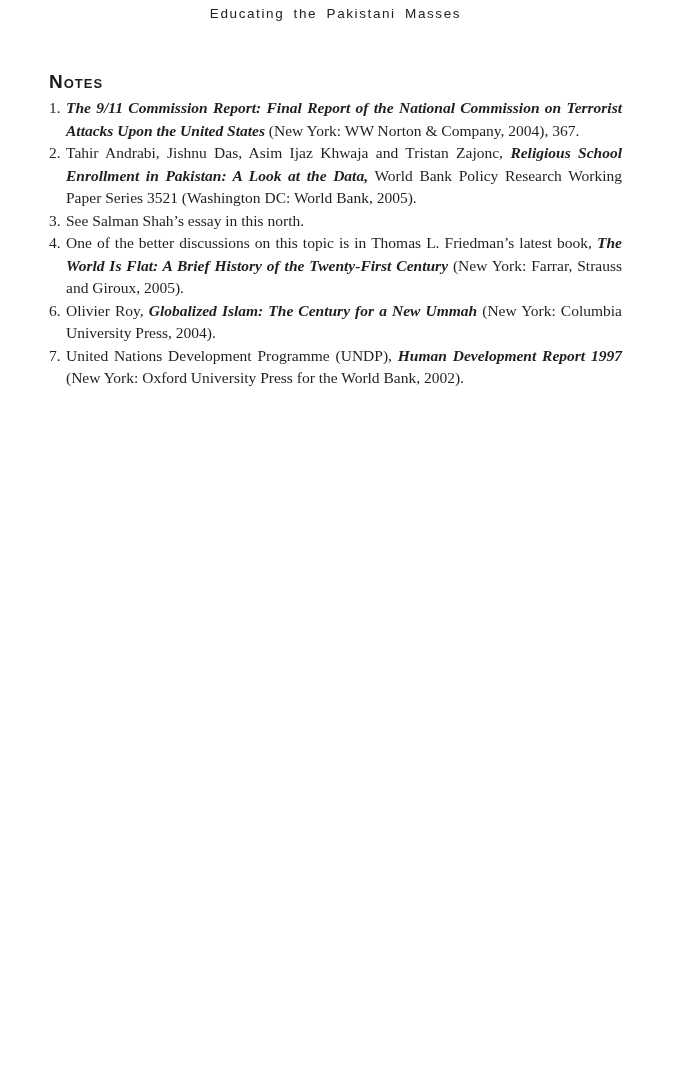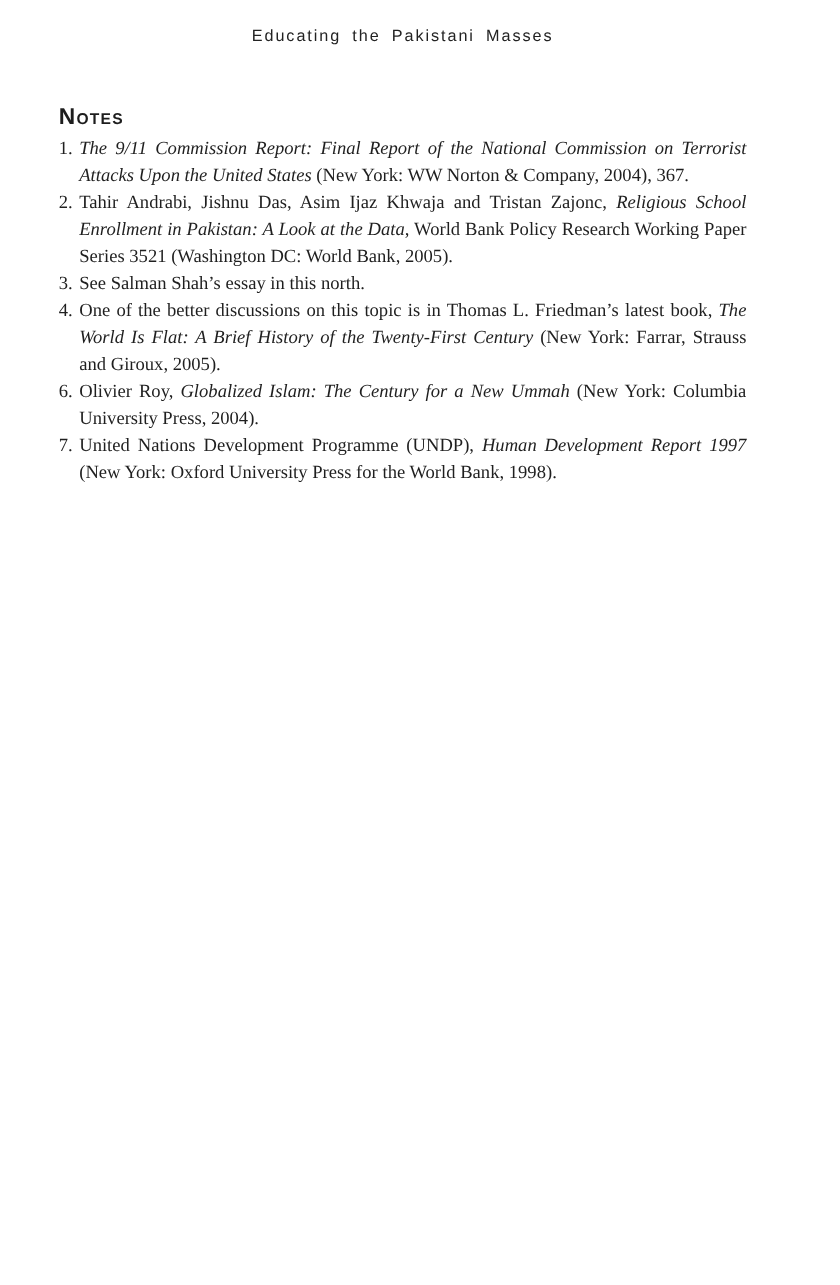--- a/index.html
+++ b/index.html
@@ -12,21 +12,21 @@
     width: 700px;
     height: 1071px;
     background: #ffffff;
     overflow: hidden;
     font-family: "Liberation Serif", serif;
     color: #1f1f1f;
   }
   .content {
     position: absolute;
     left: 49px;
-    top: 16px;
+    top: 0;
     width: 573px;
   }
   .running-header {
     margin-top: 6px;
     text-align: center;
     font-family: "Liberation Sans", sans-serif;
     font-size: 13.5px;
     line-height: 16px;
     letter-spacing: 1.6px;
     word-spacing: 4px;
@@ -52,20 +52,21 @@
     padding-left: 17px;
     color: #1f1f1f;
   }
   .note .num {
     display: inline-block;
     width: 17px;
     margin-left: -17px;
   }
   .note .it {
     font-style: italic;
+    font-weight: bold;
   }
   .note .rm {
     font-style: normal;
   }
   .footer {
     position: absolute;
     left: 49px;
     top: 1038px;
     width: 573px;
     text-align: center;
@@ -91,19 +92,19 @@
 <div class="page">
   <div class="content">
     <div class="running-header">Educating the Pakistani Masses</div>
     <h2 class="notes-heading">Notes</h2>
     <div class="notes-list">
         <div class="note"><span class="num">1.</span><span class="it">The 9/11 Commission Report: Final Report of the National Commission on Terrorist Attacks Upon the United States</span><span class="rm"> (New York: WW Norton &amp; Company, 2004), 367.</span></div>
         <div class="note"><span class="num">2.</span><span class="rm">Tahir Andrabi, Jishnu Das, Asim Ijaz Khwaja and Tristan Zajonc, </span><span class="it">Religious School Enrollment in Pakistan: A Look at the Data,</span><span class="rm"> World Bank Policy Research Working Paper Series 3521 (Washington DC: World Bank, 2005).</span></div>
         <div class="note"><span class="num">3.</span><span class="rm">See Salman Shah’s essay in this north.</span></div>
         <div class="note"><span class="num">4.</span><span class="rm">One of the better discussions on this topic is in Thomas L. Friedman’s latest book, </span><span class="it">The World Is Flat: A Brief History of the Twenty-First Century</span><span class="rm"> (New York: Farrar, Strauss and Giroux, 2005).</span></div>
         <div class="note"><span class="num">6.</span><span class="rm">Olivier Roy, </span><span class="it">Globalized Islam: The Century for a New Ummah</span><span class="rm"> (New York: Columbia University Press, 2004).</span></div>
-        <div class="note"><span class="num">7.</span><span class="rm">United Nations Development Programme (UNDP), </span><span class="it">Human Development Report 1997</span><span class="rm"> (New York: Oxford University Press for the World Bank, 1998).</span></div>
+        <div class="note"><span class="num">7.</span><span class="rm">United Nations Development Programme (UNDP), </span><span class="it">Human Development Report 1997</span><span class="rm"> (New York: Oxford University Press for the World Bank, 2002).</span></div>
       </div>
   </div>
   <div class="footer">
     <span class="bar">|</span><span class="pagenum">31</span><span class="bar">|</span>
   </div>
 </div>
 
 </body></html>

